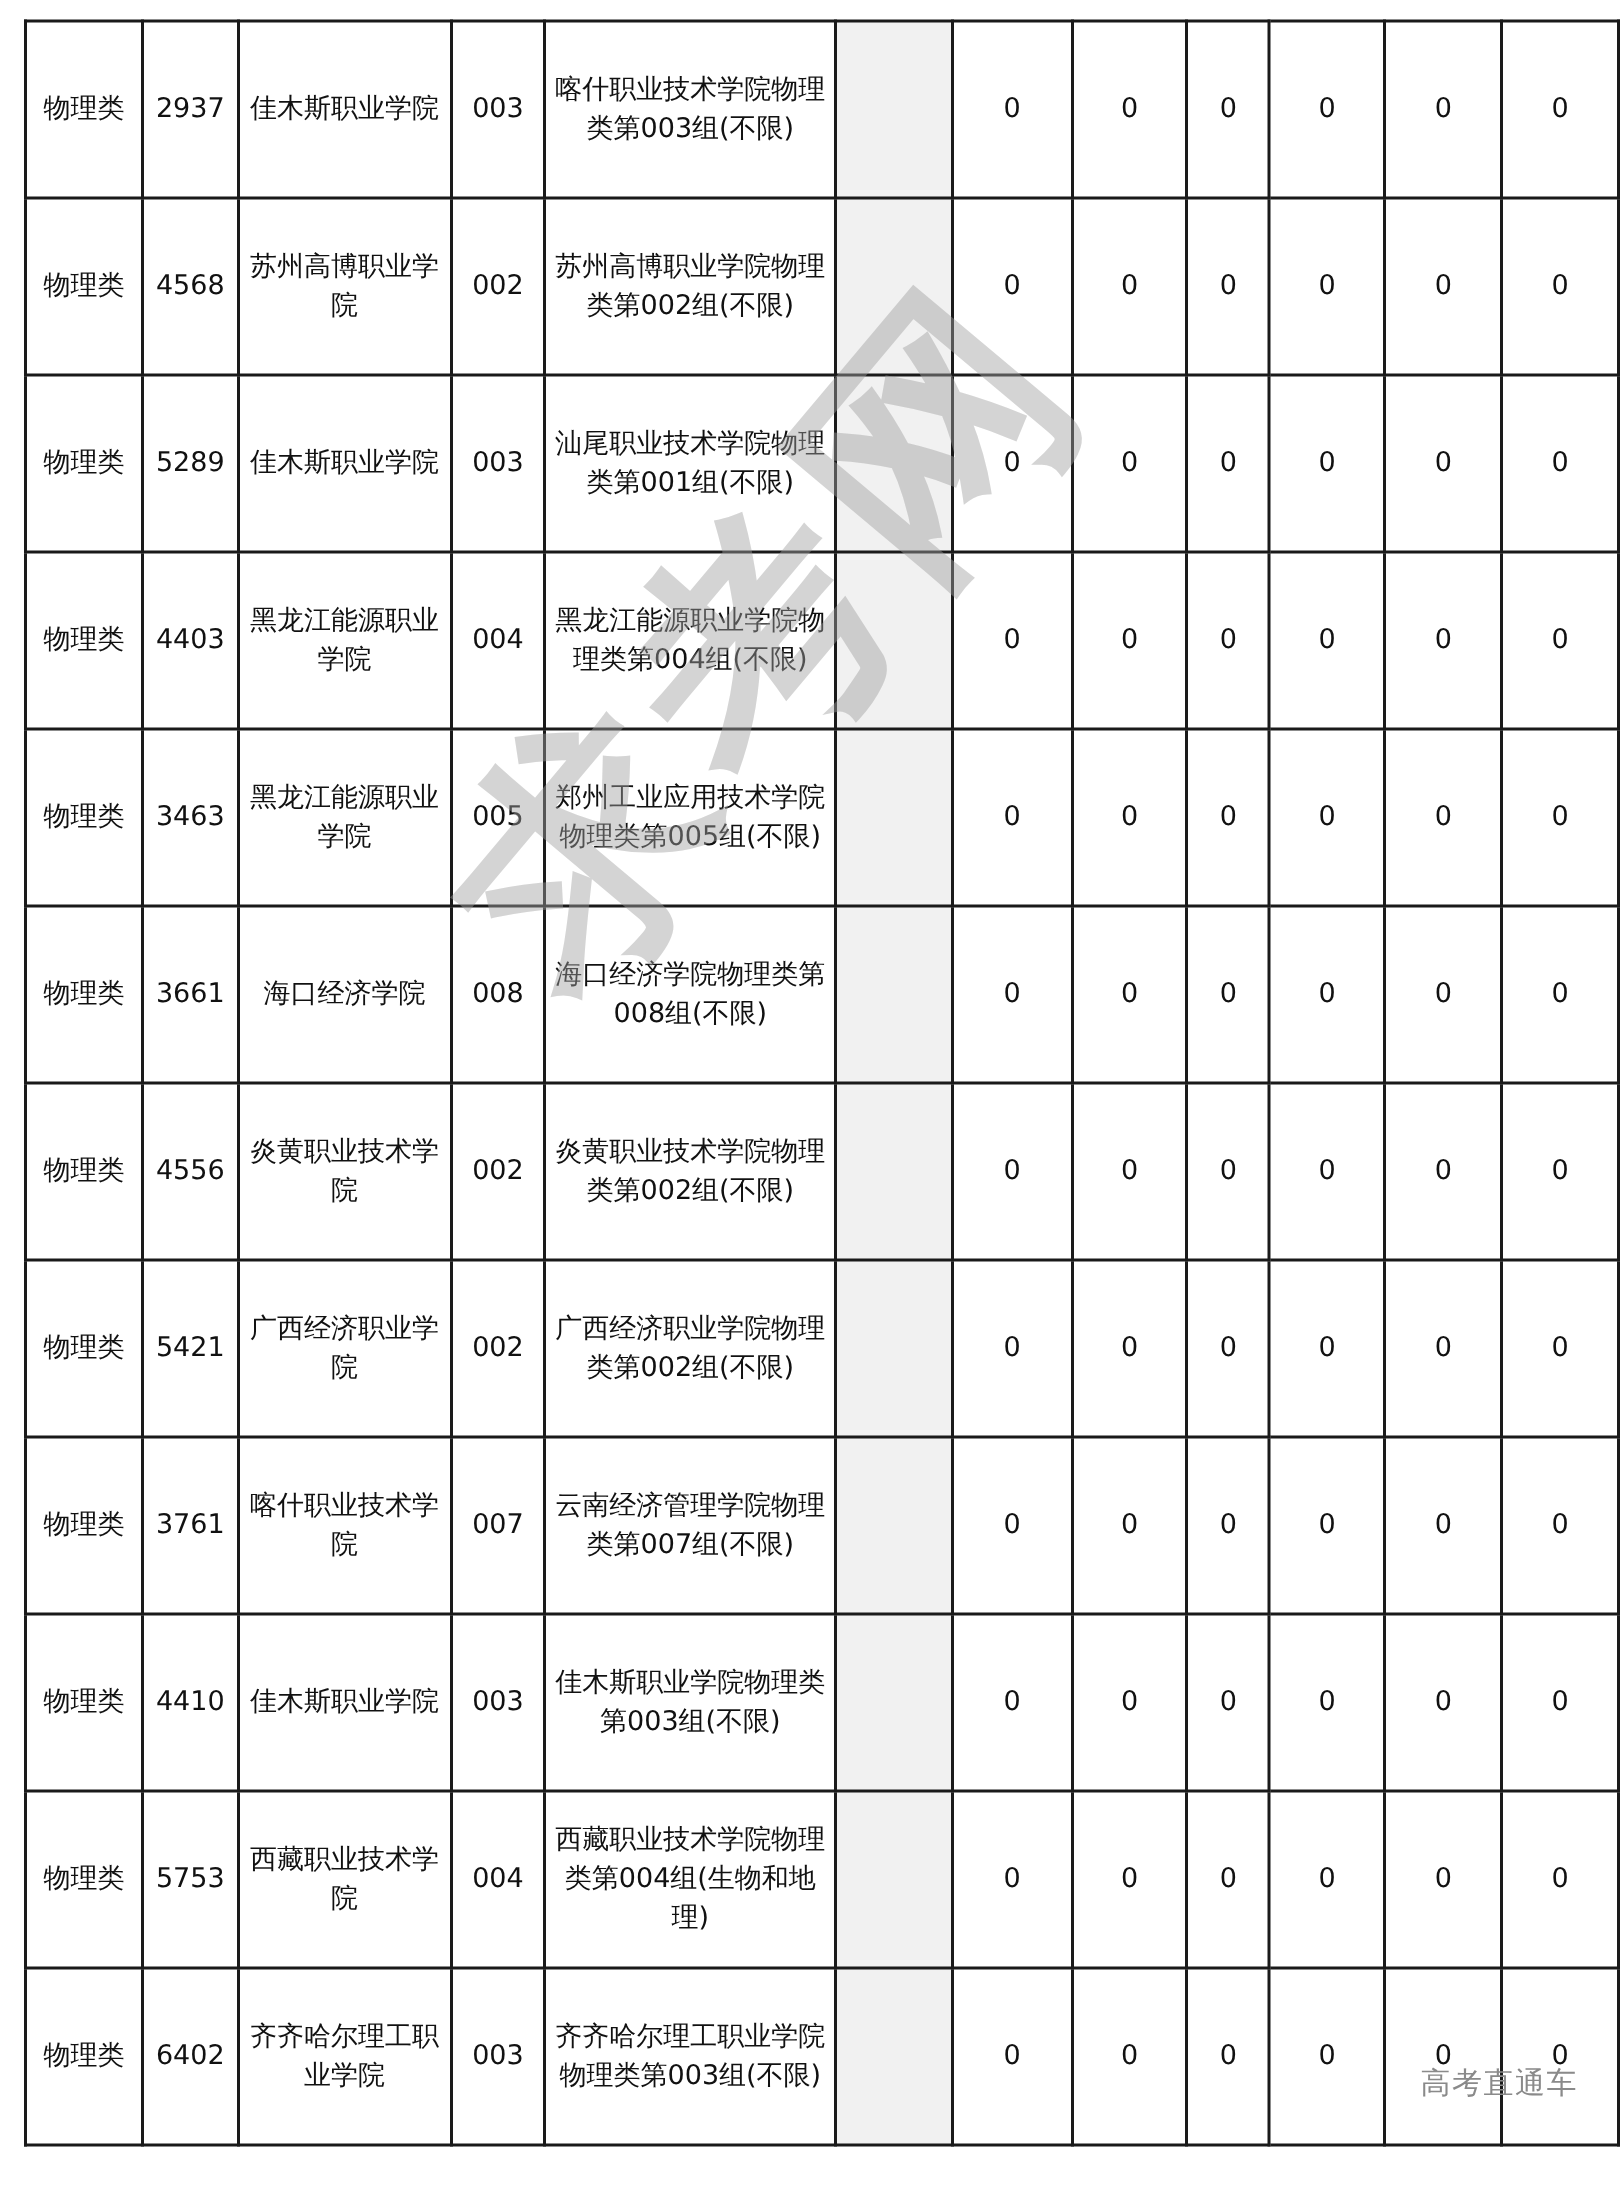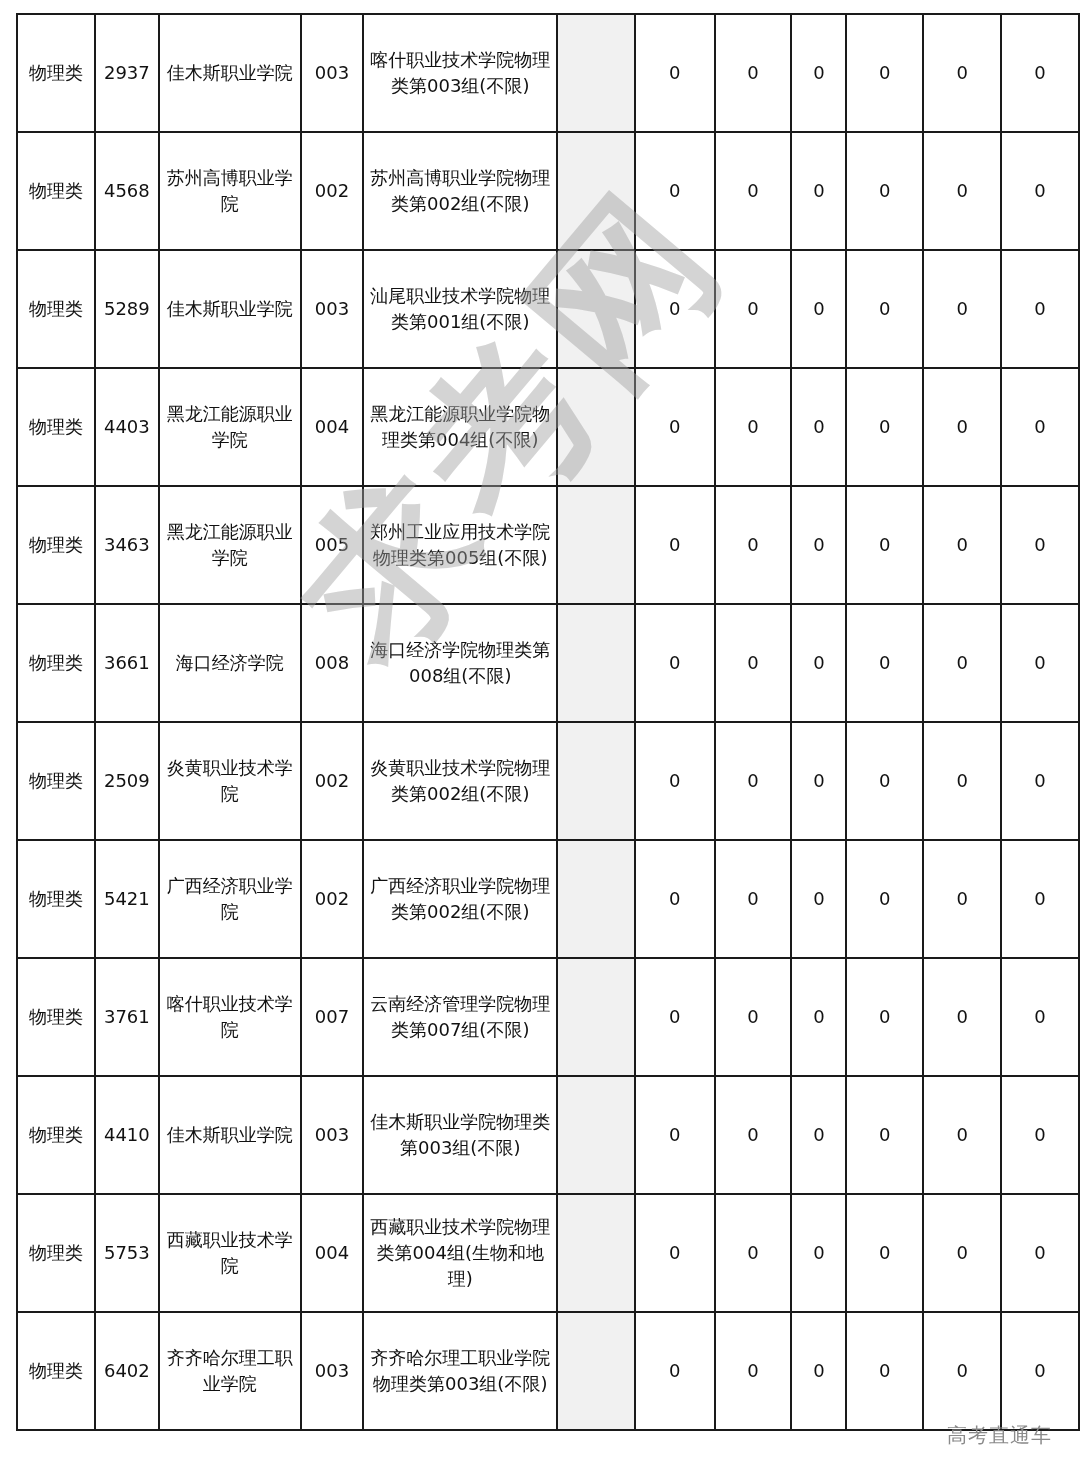--- a/index.html
+++ b/index.html
@@ -5,21 +5,21 @@
     html, body { margin: 0; padding: 0; background: #ffffff; }
     body { width: 1080px; height: 1461px; position: relative; overflow: hidden;
            font-family: "DejaVu Sans", "Liberation Sans", sans-serif; color: #111; }
     table.grid { position: absolute; left: 6px; top: 13px; border-collapse: collapse; table-layout: fixed; margin-left: 10px; }
     table.grid td { border: 2px solid #1a1a1a; height: 116px; text-align: center; vertical-align: middle;
                     font-size: 18px; line-height: 26px; padding: 0 4px; }
     td.shade { background: #f1f1f1; }
     .wm { position: absolute; left: 250px; top: 560px; transform: rotate(-50deg); transform-origin: left top;
           font-size: 170px; font-weight: bold; color: rgba(160,160,160,0.45); letter-spacing: 10px;
           pointer-events: none; white-space: nowrap; }
-    .wm2 { position: absolute; right: 28px; top: 1422px; font-size: 20px; color: #8a8a8a; letter-spacing: 1px; }
+    .wm2 { position: absolute; right: 28px; top: 1375px; font-size: 20px; color: #8a8a8a; letter-spacing: 1px; }
   </style>
 </head>
 <body>
 
 <table class="grid">
   <colgroup>
     <col style="width:78px">
       <col style="width:64px">
       <col style="width:142px">
       <col style="width:63px">
@@ -112,21 +112,21 @@
         <td class="shade"></td>
         <td>0</td>
         <td>0</td>
         <td>0</td>
         <td>0</td>
         <td>0</td>
         <td>0</td>
       </tr>
       <tr>
         <td>物理类</td>
-        <td>2509</td>
+        <td>4556</td>
         <td>炎黄职业技术学院</td>
         <td>002</td>
         <td>炎黄职业技术学院物理类第002组(不限)</td>
         <td class="shade"></td>
         <td>0</td>
         <td>0</td>
         <td>0</td>
         <td>0</td>
         <td>0</td>
         <td>0</td>

